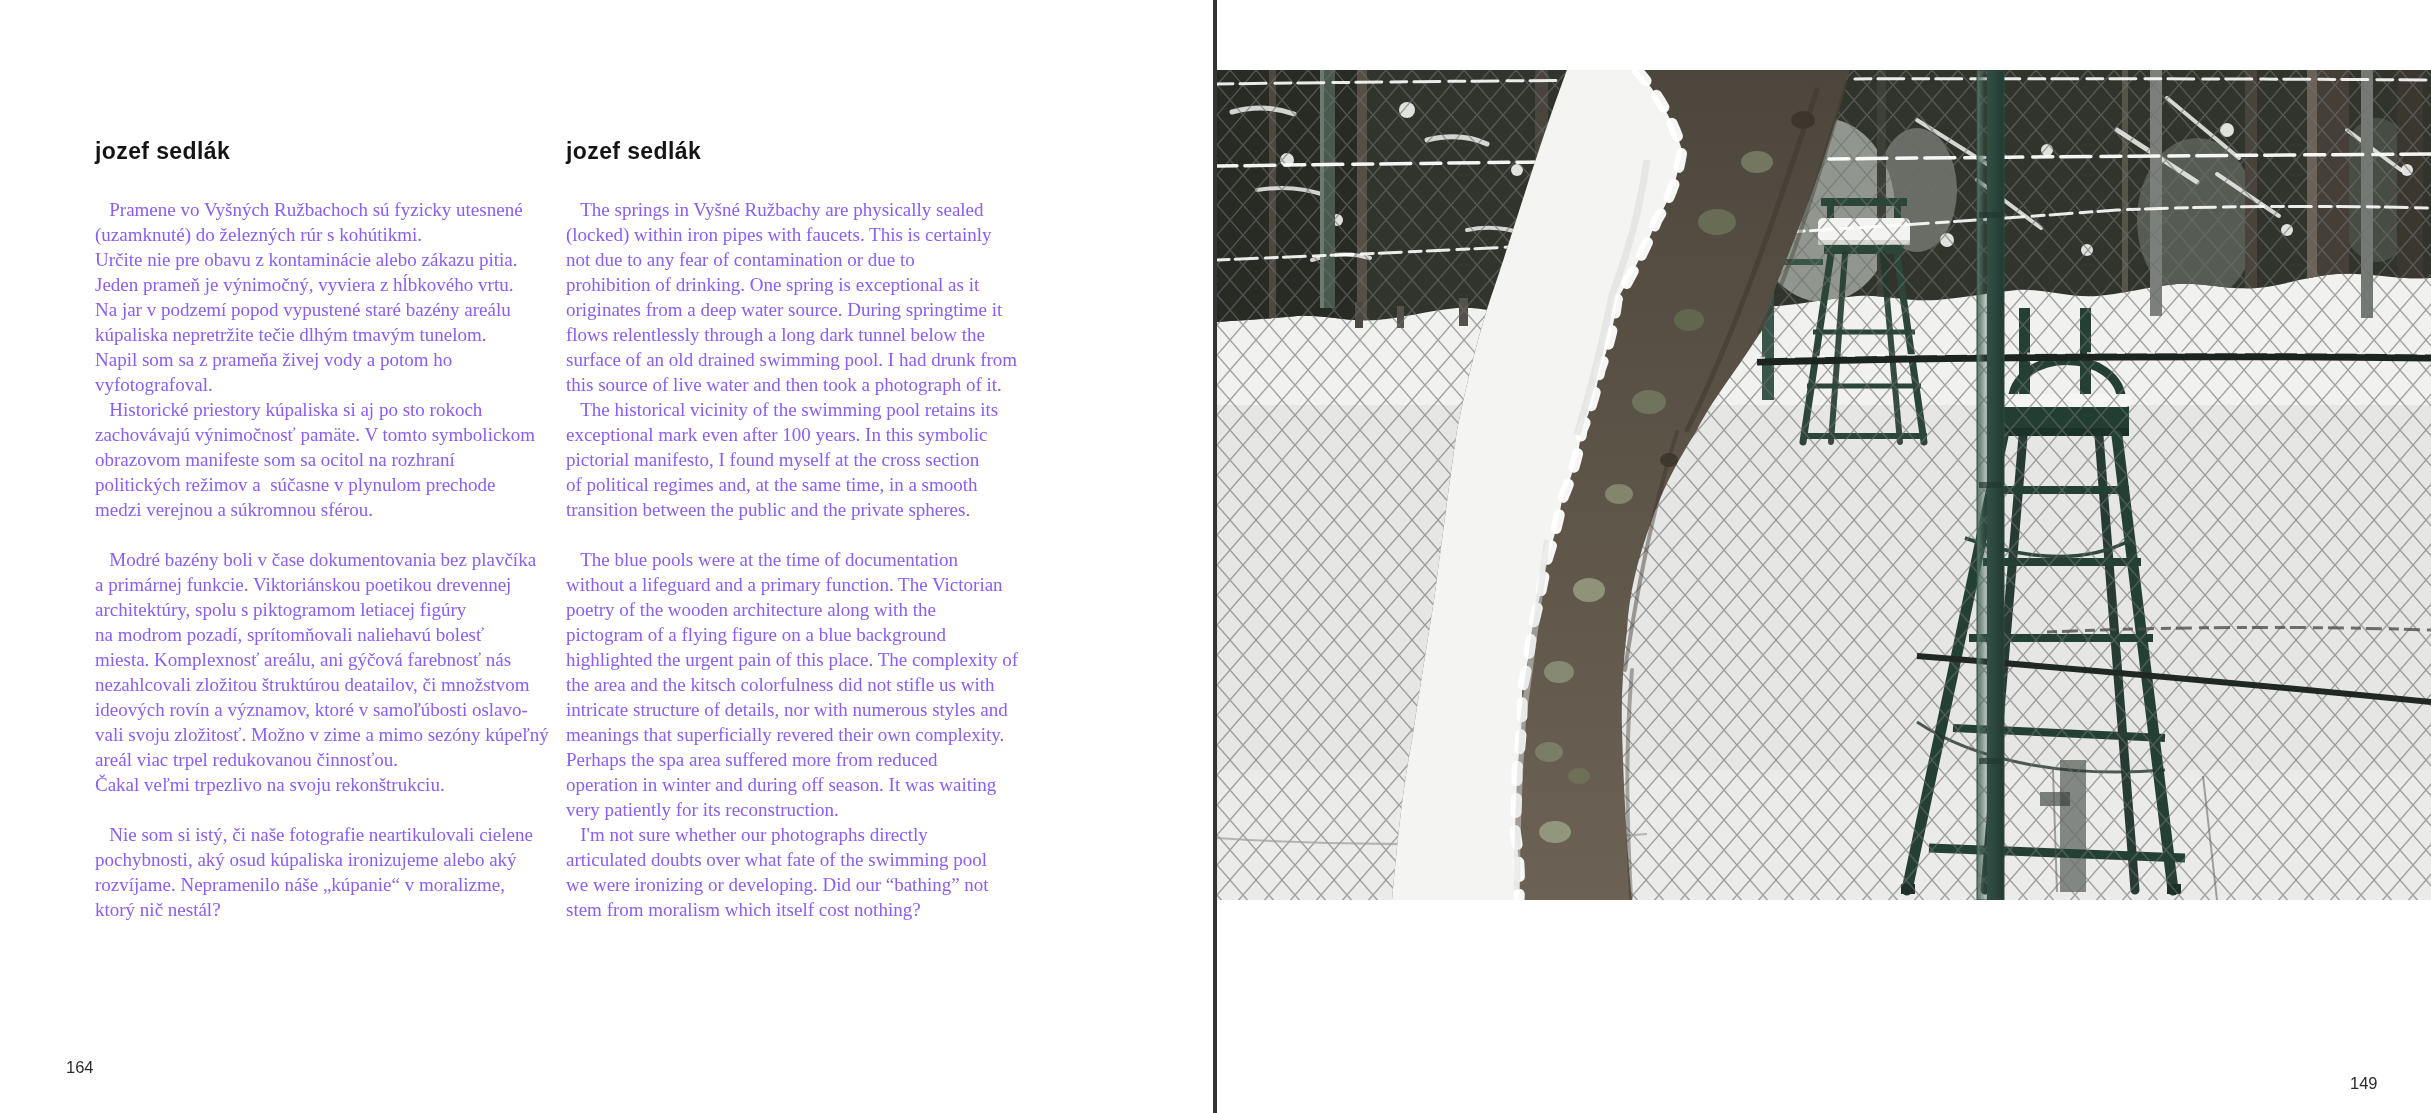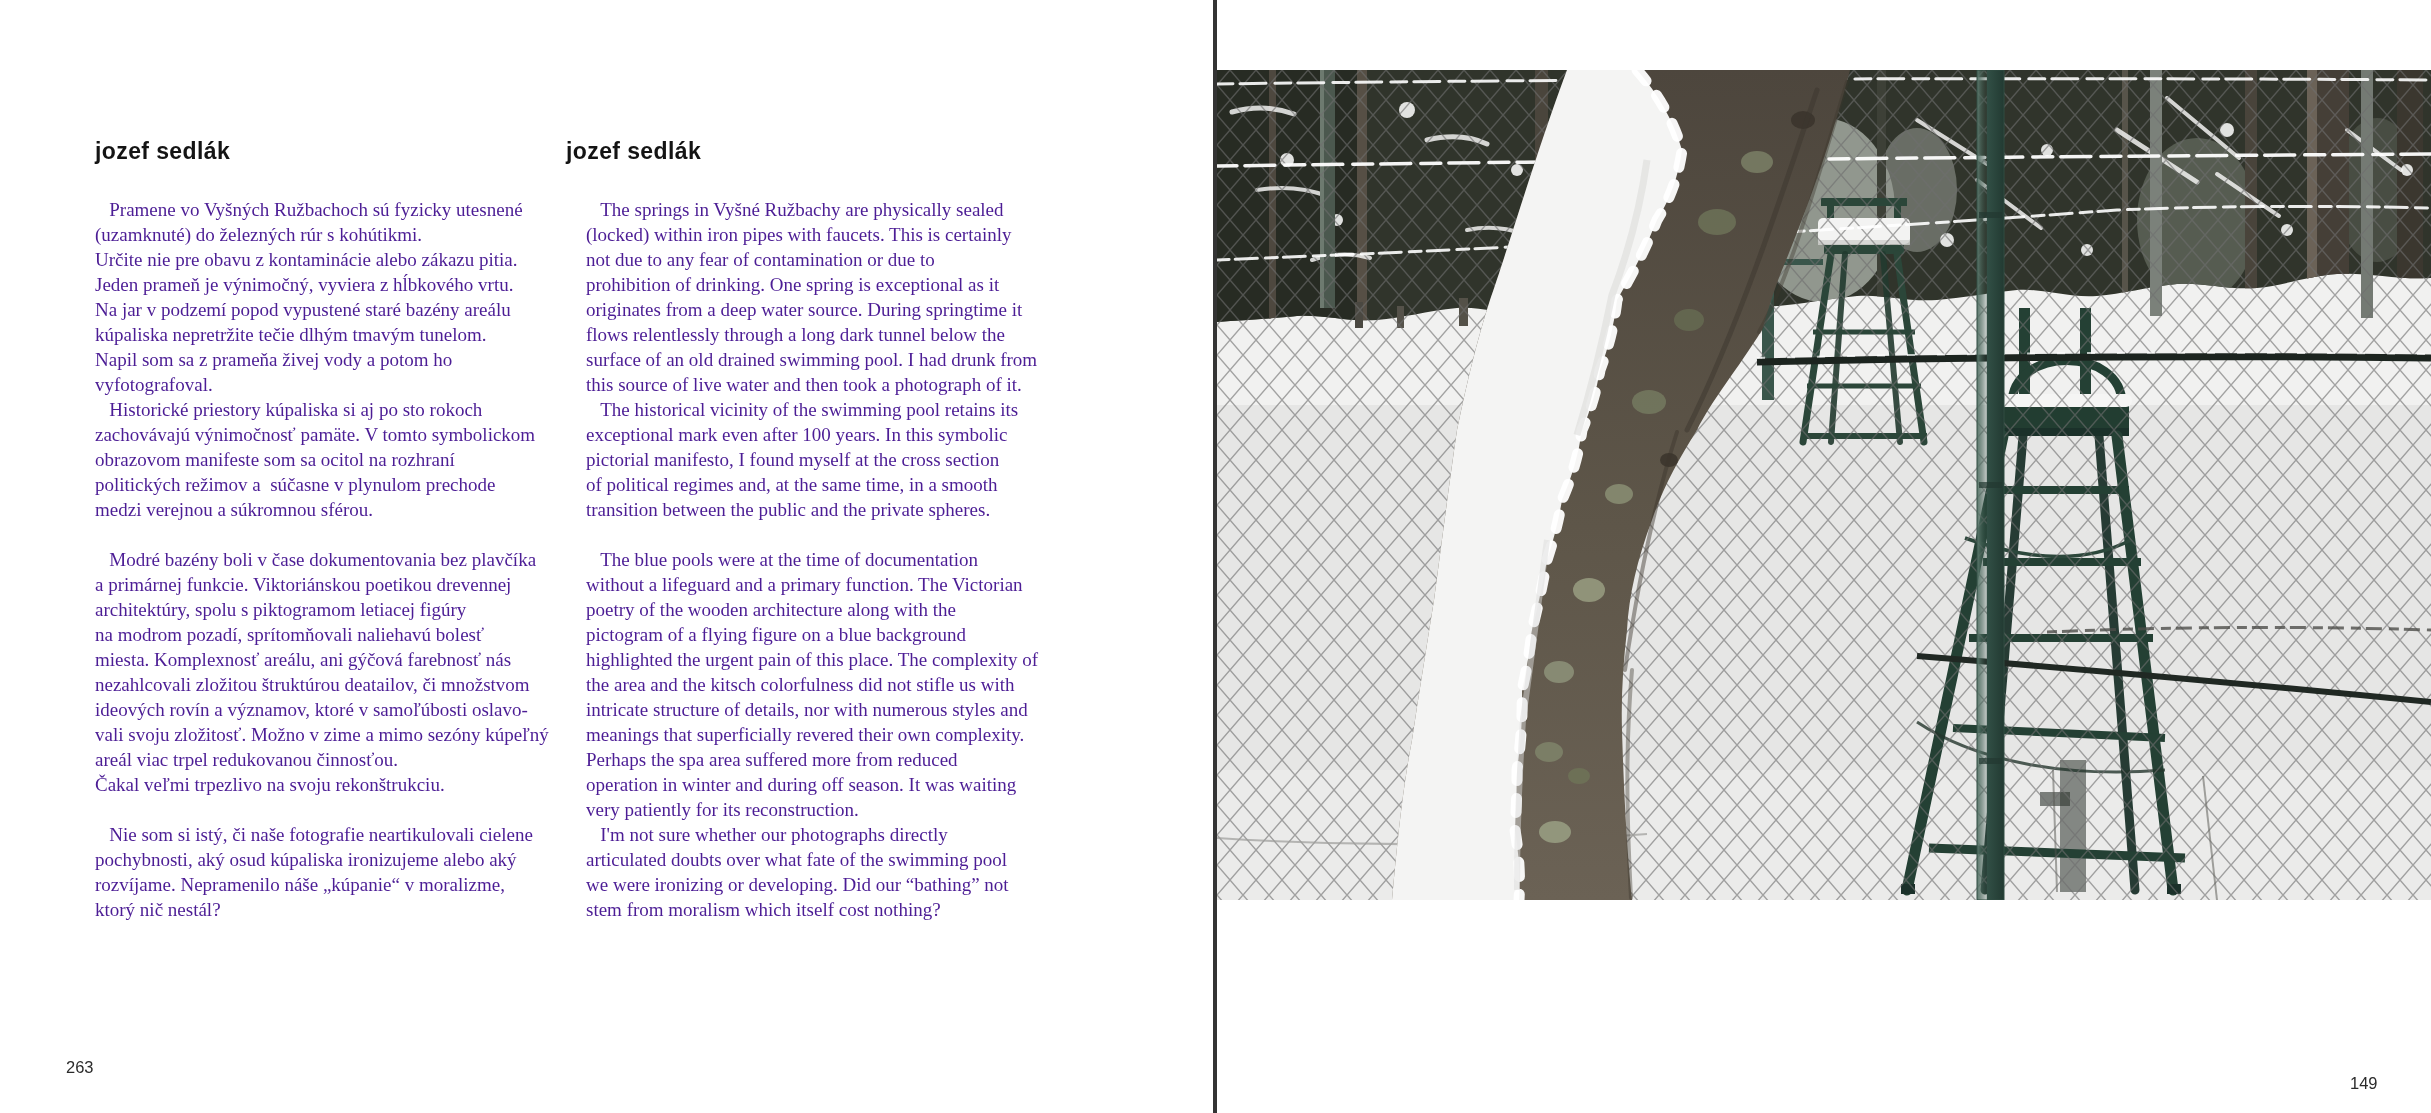--- a/index.html
+++ b/index.html
@@ -4,23 +4,23 @@
 <style>
   html,body{margin:0;padding:0;background:#ffffff;}
   .spread{position:relative;width:2431px;height:1113px;background:#ffffff;overflow:hidden;
           font-family:"Liberation Serif", serif;color:#1f1f1f;border-radius:28px;}
   .gutter{position:absolute;left:1213px;top:0;width:4px;height:1113px;background:#343434;}
   .author{position:absolute;top:138px;font-family:"Liberation Sans",sans-serif;
           font-weight:700;font-size:23px;letter-spacing:.4px;color:#141414;}
   .author.col1{left:95px;}
   .author.col2{left:566px;}
   .bodytext{position:absolute;top:197px;font-size:19px;line-height:25px;
-            white-space:pre-wrap;color:#4c1d95;}
+            white-space:pre-wrap;color:#8b5cf6;}
   .bodytext.col1{left:95px;width:485px;}
-  .bodytext.col2{left:586px;width:560px;}
+  .bodytext.col2{left:566px;width:560px;}
   .pagenum{position:absolute;top:1058px;font-family:"Liberation Sans",sans-serif;
            font-size:16.5px;color:#2b2b2b;}
   .pagenum.left{left:66px;}
   .pagenum.right{left:2350px;margin-top:16px;}
   .photo{position:absolute;left:1217px;top:70px;width:1214px;height:830px;display:block;}
 </style>
 </head>
 <body>
 
 <div class="spread">
@@ -49,21 +49,21 @@
 nezahlcovali zložitou štruktúrou deatailov, či množstvom
 ideových rovín a významov, ktoré v samoľúbosti oslavo-
 vali svoju zložitosť. Možno v zime a mimo sezóny kúpeľný
 areál viac trpel redukovanou činnosťou.
 Čakal veľmi trpezlivo na svoju rekonštrukciu.
 
    Nie som si istý, či naše fotografie neartikulovali cielene
 pochybnosti, aký osud kúpaliska ironizujeme alebo aký
 rozvíjame. Nepramenilo náše „kúpanie“ v moralizme,
 ktorý nič nestál?</div>
-    <div class="pagenum left">263</div>
+    <div class="pagenum left">164</div>
   </div>
 
   <div class="gutter"></div>
 
   <div>
     <div class="author col2">jozef sedlák</div>
     <div class="bodytext col2">   The springs in Vyšné Ružbachy are physically sealed
 (locked) within iron pipes with faucets. This is certainly
 not due to any fear of contamination or due to
 prohibition of drinking. One spring is exceptional as it

